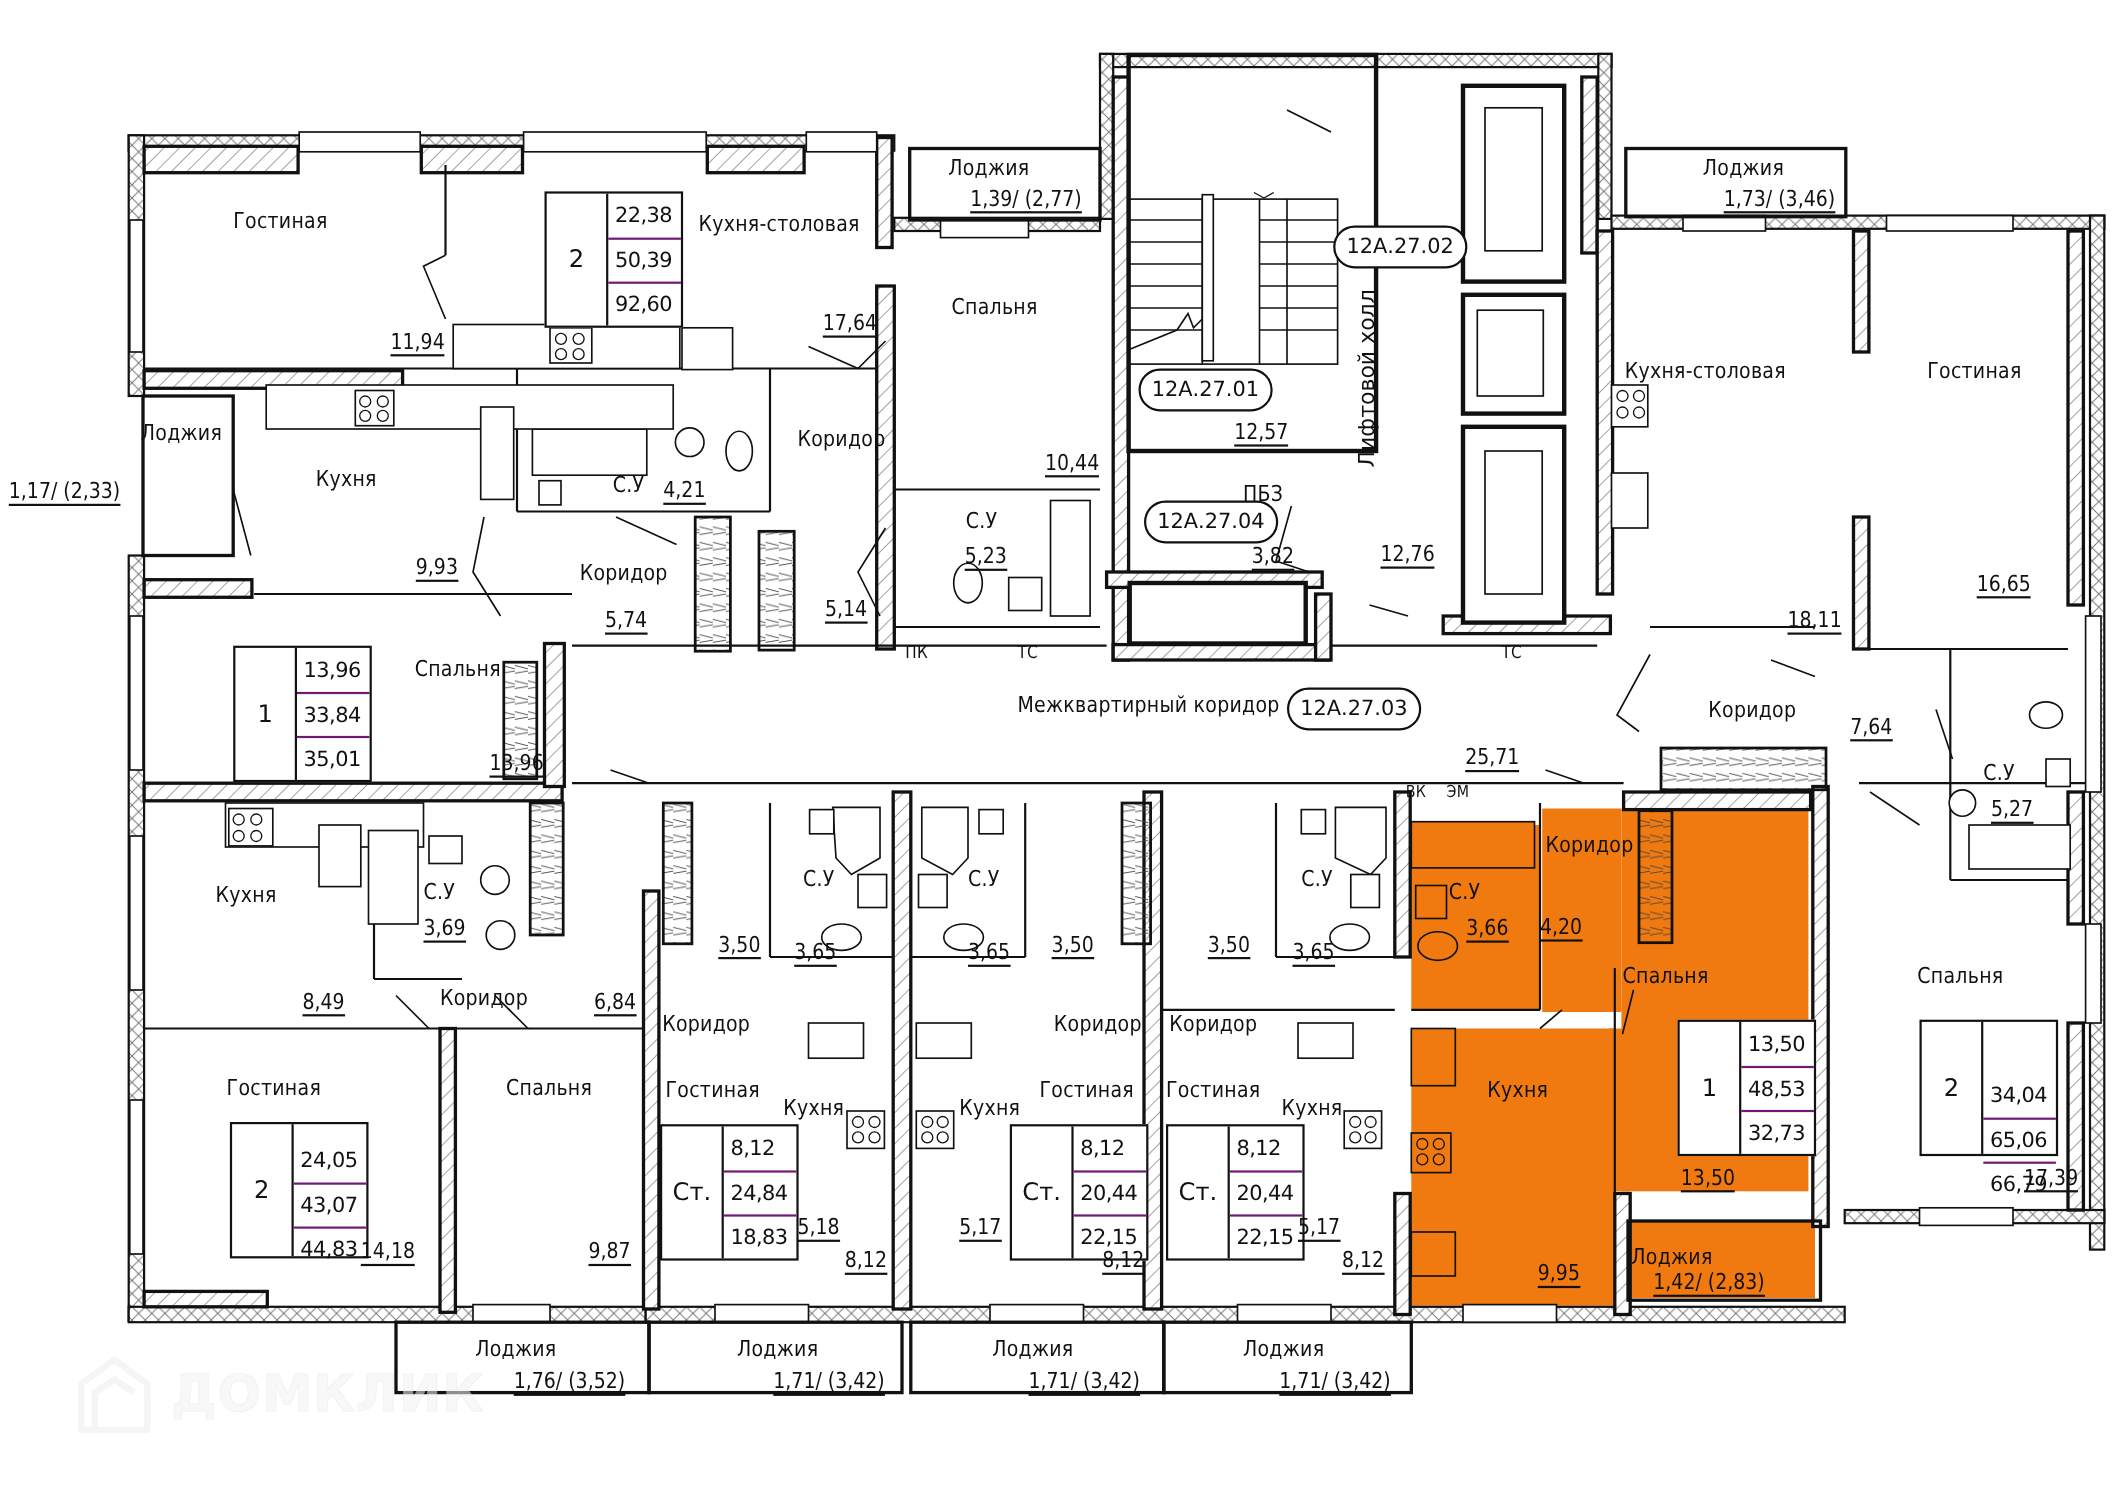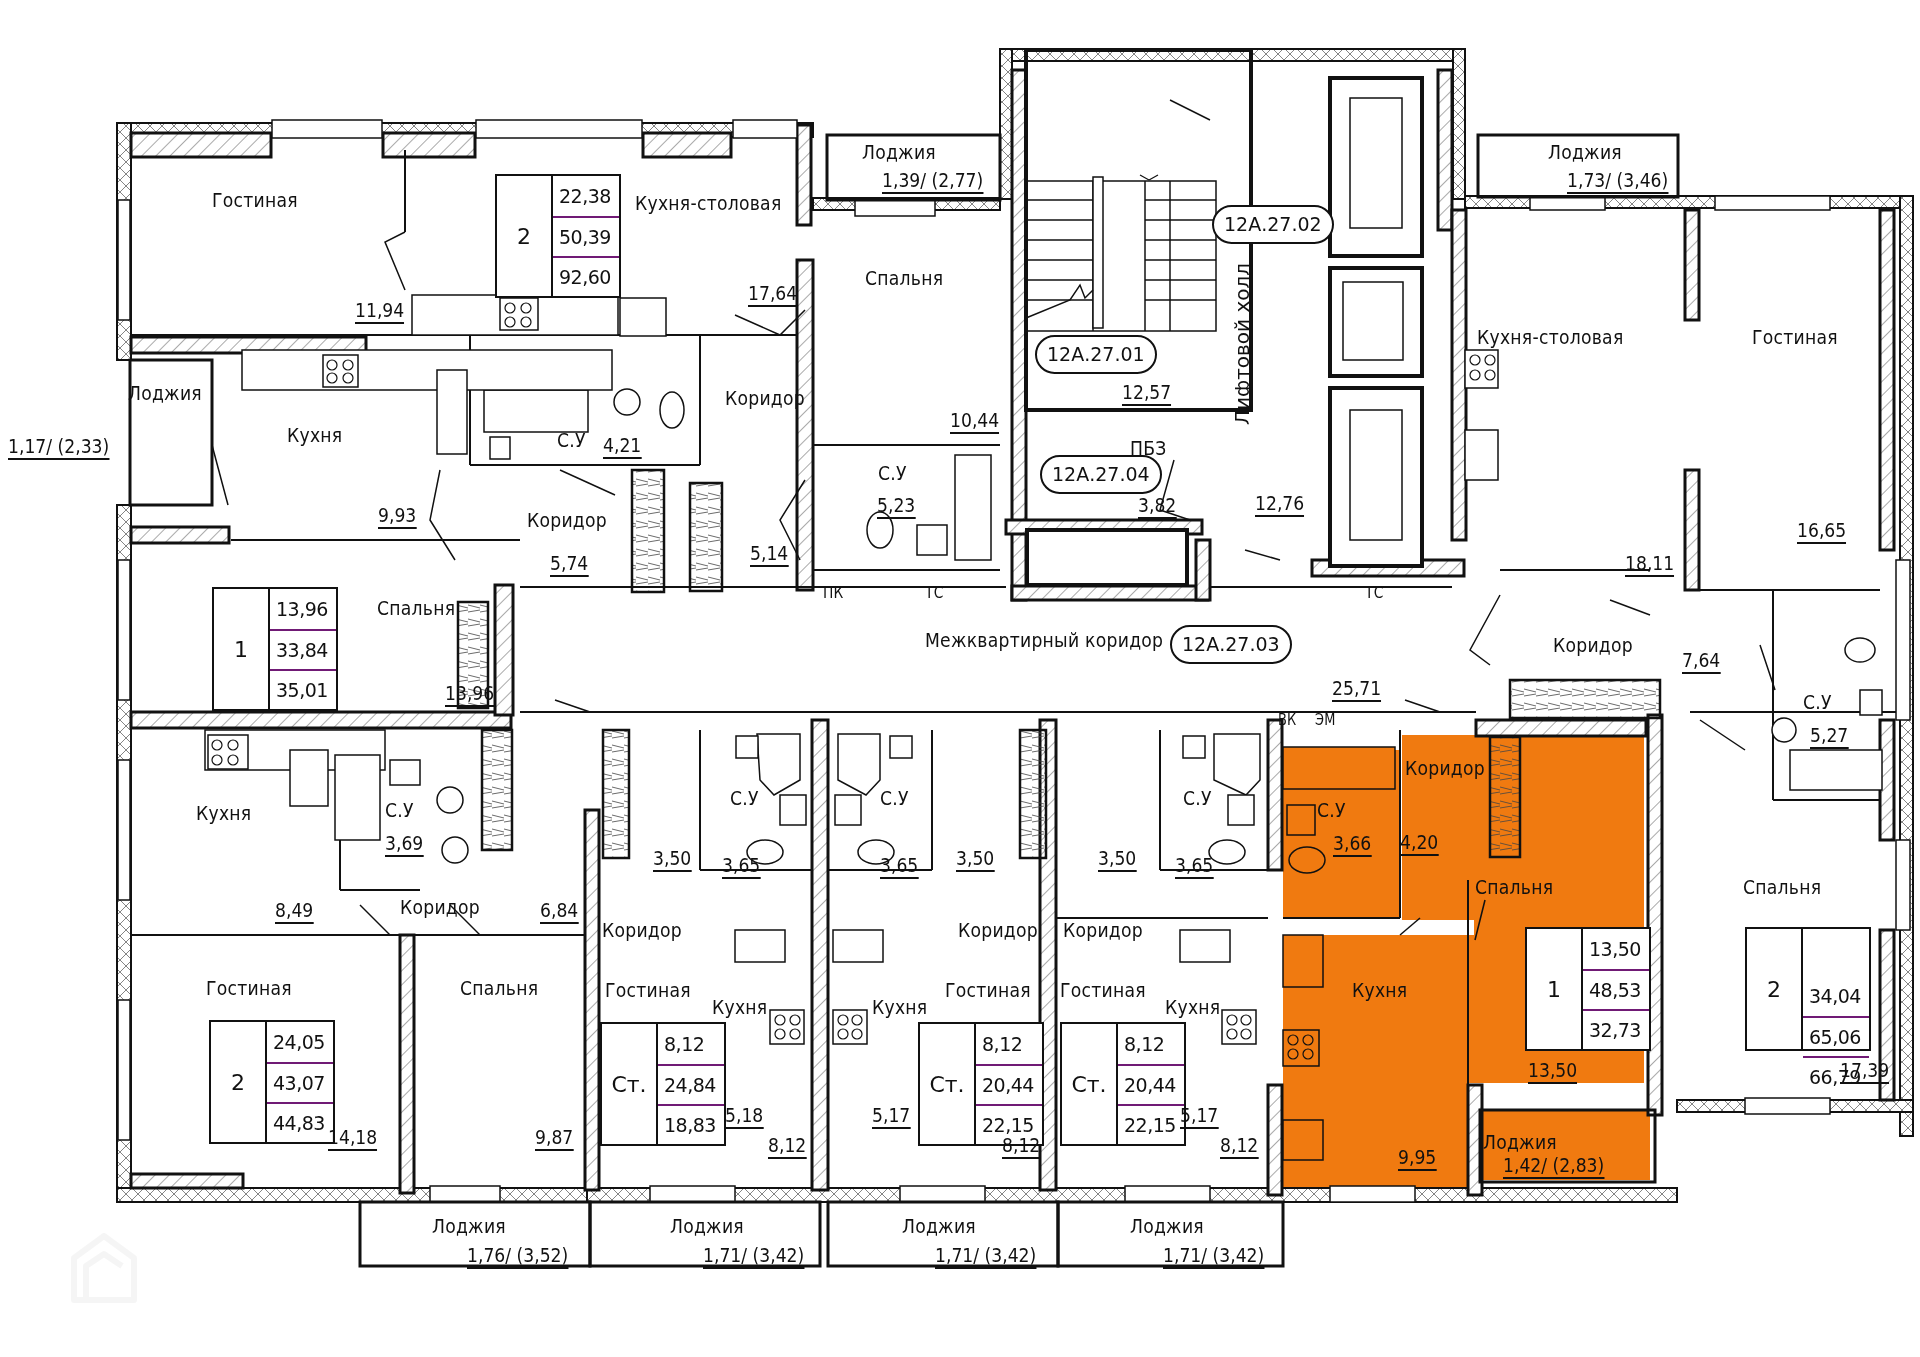--- a/index.html
+++ b/index.html
@@ -352,21 +352,21 @@
 <div class="summary" style="left:212px;top:587px;">
   <div class="rooms">1</div>
   <div style="display:grid;grid-template-rows:40px 40px 40px;">
     <div class="cell">13,96</div>
     <div class="cell">33,84</div>
     <div class="cell">35,01</div>
   </div>
 </div>
 <div class="summary" style="left:209px;top:1020px;">
   <div class="rooms">2</div>
-  <div style="display:grid;grid-template-rows:40px 40px 40px;">
+  <div style="display:grid;grid-template-rows:40px 40px 40px;margin-top:13px;">
     <div class="cell">24,05</div>
     <div class="cell">43,07</div>
     <div class="cell">44,83</div>
   </div>
 </div>
 <div class="summary" style="left:600px;top:1022px;">
   <div class="rooms">Ст.</div>
   <div style="display:grid;grid-template-rows:40px 40px 40px;">
     <div class="cell">8,12</div>
     <div class="cell">24,84</div>
@@ -514,13 +514,14 @@
 <div class="area" style="left:1810px;top:725px;">5,27</div>
 <div class="lbl" style="left:1743px;top:877px;">Спальня</div>
 <div class="area" style="left:1840px;top:1060px;">17,39</div>
 <div class="lbl" style="left:1548px;top:142px;">Лоджия</div>
 <div class="area" style="left:1567px;top:170px;">1,73/ (3,46)</div>
 
 <div class="watermark">
   <svg width="80" height="80" viewBox="0 0 80 80">
     <path d="M8 72 L8 30 L38 8 L68 30 L68 72 Z M20 72 L20 38 L38 26 L56 38" fill="none" stroke="#eeeeee" stroke-width="6" stroke-linejoin="round"></path>
   </svg>
+  <span>ДОМКЛИК</span>
 </div>
 
 </body></html>

